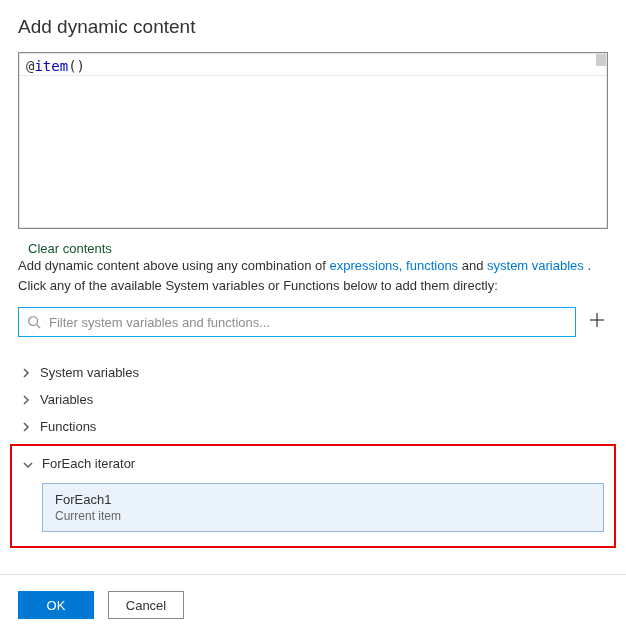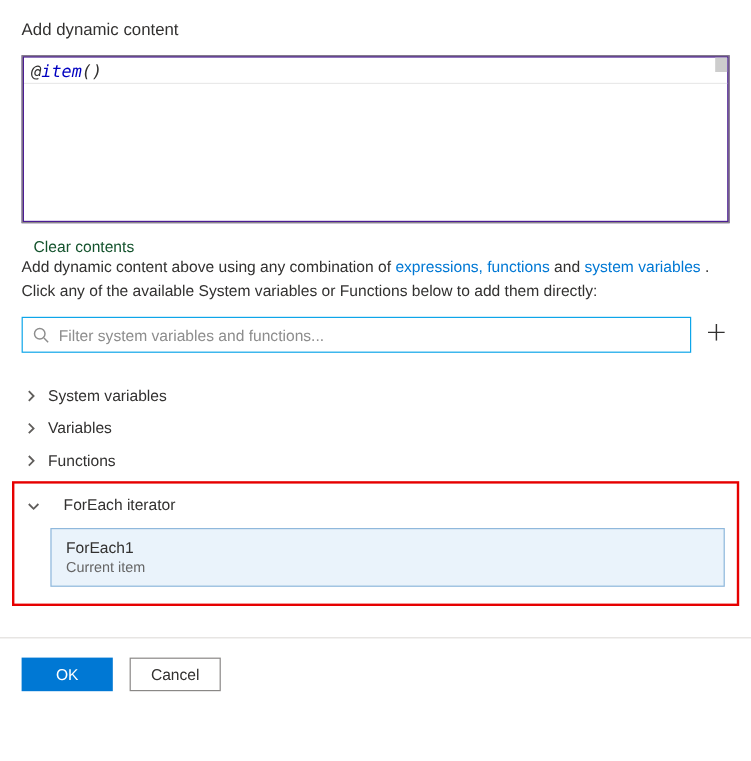--- a/index.html
+++ b/index.html
@@ -5,30 +5,29 @@
   * { box-sizing: border-box; }
   html, body {
     margin: 0; padding: 0;
     font-family: "Segoe UI", Arial, sans-serif;
     font-size: 13px;
     color: #323130;
     background: #ffffff;
     width: 626px;
   }
   .container { padding: 16px 18px 18px 18px; }
-  .title { font-size: 14px; font-weight: 400; color: #323130; margin-bottom: 14px; }
+  .title { font-size: 19px; font-weight: 400; color: #323130; margin-bottom: 14px; }
   .editor-wrap {
     border: 1px solid #8a8886;
-    background: #4c1d95;
-    height: 140px;
+    background: #e5e5e5;
+    height: 177px;
     position: relative;
     display: flex;
     flex-direction: column;
     padding: 1px;
-    font-style: italic;
   }
   .editor-area {
     flex: 1;
     background: #fff;
     display: flex;
     position: relative;
   }
   .editor-scrollbar-stub {
     position: absolute;
     right: 0; top: 0;
@@ -109,21 +108,21 @@
   .highlight-box {
     border: 2px solid #e60000;
     padding: 4px 10px 14px 10px;
     margin-top: 4px;
     margin-left: -8px;
     margin-right: -8px;
   }
   .foreach-header {
     display: flex;
     align-items: flex-end;
-    gap: 19px;
+    gap: 8px;
     padding: 6px 0;
     cursor: pointer;
   }
   .foreach-card {
     margin-top: 6px;
     margin-left: 20px;
     border: 1px solid #8fb8dc;
     background: #eaf3fb;
     padding: 8px 12px;
     cursor: pointer;

